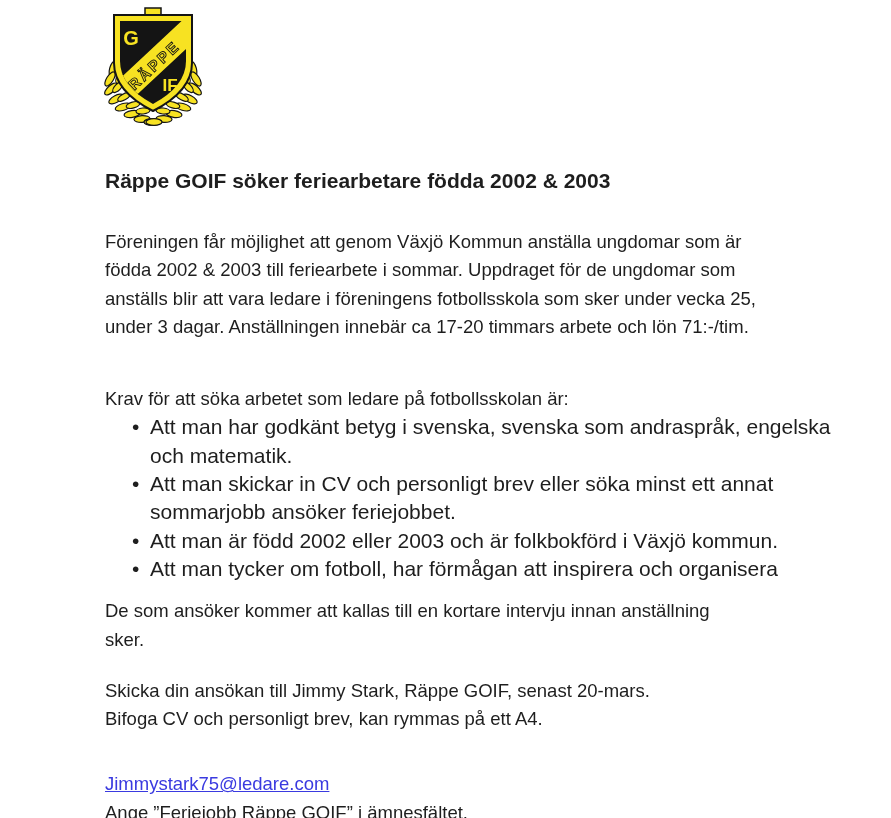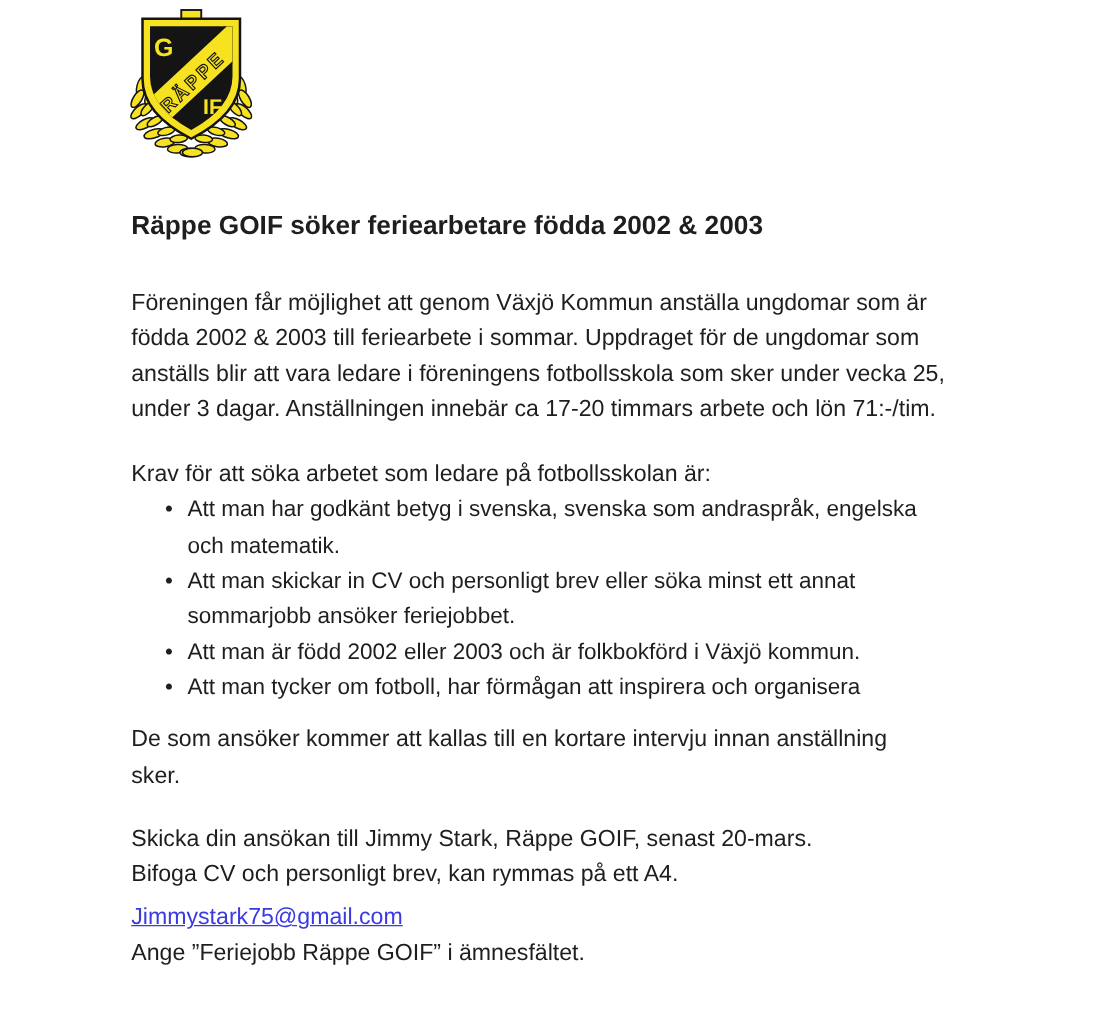--- a/index.html
+++ b/index.html
@@ -39,32 +39,32 @@
   }
 
   .para {
     margin: 0;
     font-size: 18.5px;
     line-height: 28.3px;
   }
 
   .line { white-space: nowrap; line-height: 28.3px; }
 
-  .mb28 { margin-bottom: 24px; }
+  .mb28 { margin-bottom: 44px; }
   .mb23 { margin-bottom: 23px; }
-  .mb21 { margin-bottom: 6px; }
+  .mb21 { margin-bottom: 37px; }
 
   ul.req-list {
     list-style: none;
     margin: 0 0 14px 0;
     padding: 0 0 0 45px;
   }
   li.req-item {
     position: relative;
-    font-size: 18px;
+    font-size: 21px;
     line-height: 28.3px;
   }
   li.req-item::before {
     content: "\2022";
     position: absolute;
     left: -18px;
     top: 0;
     line-height: 28.3px;
     color: #1e1e1e;
   }
@@ -168,18 +168,18 @@
         <div class="line">De som ansöker kommer att kallas till en kortare intervju innan anställning</div>
         <div class="line">sker.</div>
       </div>
 
     <div class="para mb21">
         <div class="line">Skicka din ansökan till Jimmy Stark, Räppe GOIF, senast 20-mars.</div>
         <div class="line">Bifoga CV och personligt brev, kan rymmas på ett A4.</div>
       </div>
 
     <div class="para">
-      <div class="line"><a class="email-link">Jimmystark75@gmail.com</a></div>
+      <div class="line"><a class="email-link">Jimmystark75@ledare.com</a></div>
       <div class="line">Ange ”Feriejobb Räppe GOIF” i ämnesfältet.</div>
     </div>
 
   </div>
 </div>
 
 </body></html>

